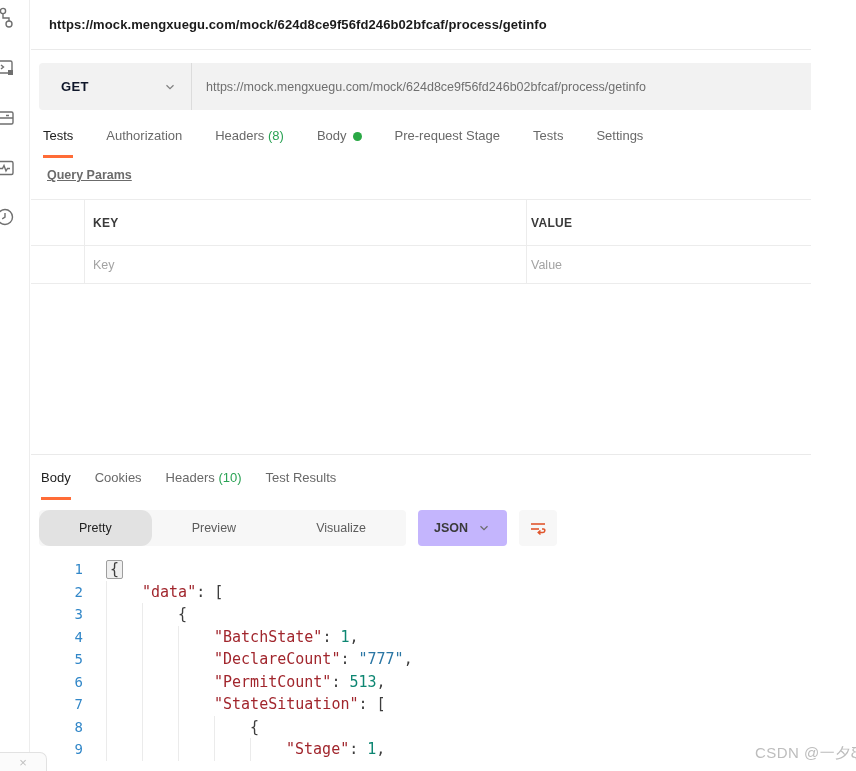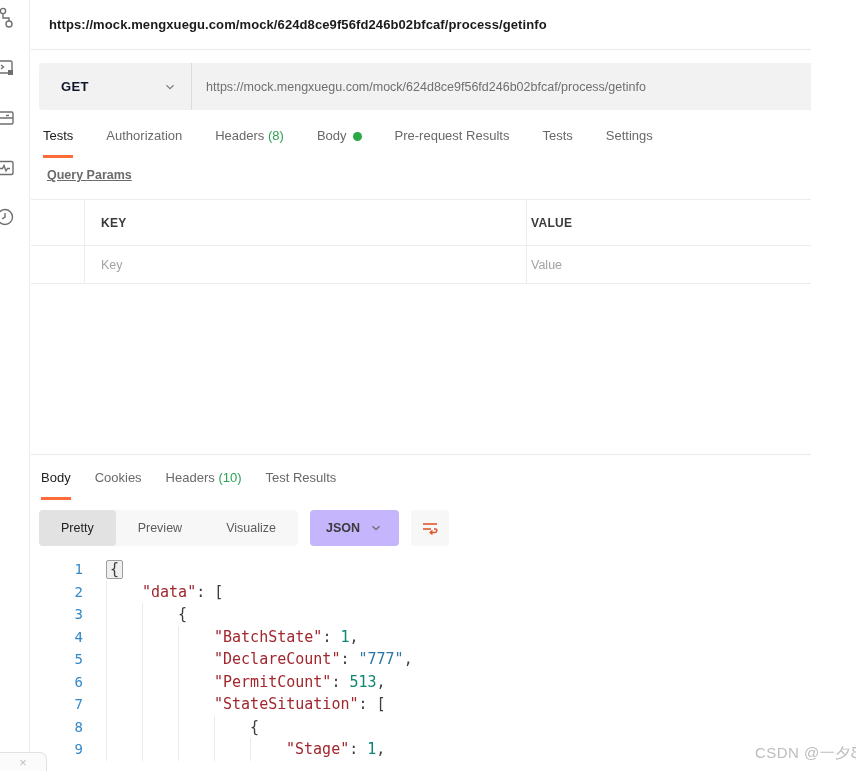--- a/index.html
+++ b/index.html
@@ -29,38 +29,38 @@
   .tab.active { color:#212121; border-bottom-color:#ff6c37; }
   .count-green { color:#2aa254; }
   .dot { display:inline-block; width:9px; height:9px; border-radius:50%; background:#2aa845; margin-left:6px; vertical-align:middle; }
 
   .query-label { padding:10px 0 10px 16px; font-size:12.5px; font-weight:bold; color:#6b6b6b;text-decoration:underline; }
 
   .param-table { margin-top:7px; border-top:1px solid #ececec; border-bottom:1px solid #ececec; }
   .pt-row { display:flex; }
   .pt-row + .pt-row { border-top:1px solid #ececec; }
   .pt-cell-sel { width:53px; }
-  .pt-cell-key { width:442px; border-left:1px solid #ececec; padding-left:16px; display:flex; align-items:center; }
+  .pt-cell-key { width:442px; border-left:1px solid #ececec; padding-left:8px; display:flex; align-items:center; }
   .pt-cell-val { flex:1; border-left:1px solid #ececec; padding-left:4px; display:flex; align-items:center; }
   .pt-head { height:45px; }
   .pt-head .hdr { font-size:12px; font-weight:bold; color:#3a3a3a; letter-spacing:.3px; }
   .pt-data { height:38px; }
   .pt-input { border:none; outline:none; background:transparent; font-size:12.5px; color:#3d3d3d; width:95%;
               font-family:"Liberation Sans", sans-serif; }
   .pt-input::placeholder { color:#a3a3a3; }
 
   .spacer { height:170px; }
 
   
   .resp { border-top:1px solid #eaeaea; }
   .resp-tabs { display:flex; gap:24px; padding-left:10px; margin-top:4px; height:41px; align-items:flex-end; }
 
   .controls { display:flex; gap:12px; margin:10px 0 0 8px; align-items:stretch; }
   .seg-group { display:flex; background:#f7f7f7; border-radius:4px; }
-  .seg { font-size:12.5px; color:#5c5c5c; padding:11px 22px; border-radius:4px; cursor:pointer; }
+  .seg { font-size:12.5px; color:#5c5c5c; padding:11px 40px; border-radius:11px; cursor:pointer; }
   .seg.active { background:#e2e2e2; color:#212121; }
   .pill { background:#c4b5fd; border-radius:4px; display:flex; align-items:center; gap:9px; padding:0 16px; cursor:pointer; }
   .pill .pill-label { font-size:12.5px; font-weight:bold; color:#3a3a3a; }
   .icon-btn { width:38px; background:#f7f7f7; border-radius:4px; display:flex; align-items:center; justify-content:center; cursor:pointer; }
 
   
   .code-area { margin-top:12px; font-family:"DejaVu Sans Mono", monospace; }
   .code-line { display:flex; height:22.5px; line-height:22.5px; }
   .ln { width:52px; text-align:right; color:#3287c8; font-size:14px; flex:none; user-select:none; }
   .code-content { margin-left:23px; font-size:15px; white-space:pre; }
@@ -123,21 +123,21 @@
       <div class="sep"></div>
       <div class="url-input">https://mock.mengxuegu.com/mock/624d8ce9f56fd246b02bfcaf/process/getinfo</div>
     </div>
   </div>
 
   <div class="req-tabs">
     <span class="tab active"><span>Tests</span></span>
     <span class="tab"><span>Authorization</span></span>
     <span class="tab"><span>Headers</span> <span class="count-green">(8)</span></span>
     <span class="tab"><span>Body</span><span class="dot"></span></span>
-    <span class="tab"><span>Pre-request Results</span></span>
+    <span class="tab"><span>Pre-request Stage</span></span>
     <span class="tab"><span>Tests</span></span>
     <span class="tab"><span>Settings</span></span>
   </div>
 
   <div class="query-label">Query Params</div>
 
   <div class="param-table">
     <div class="pt-row pt-head">
       <div class="pt-cell-sel"></div>
       <div class="pt-cell-key">

